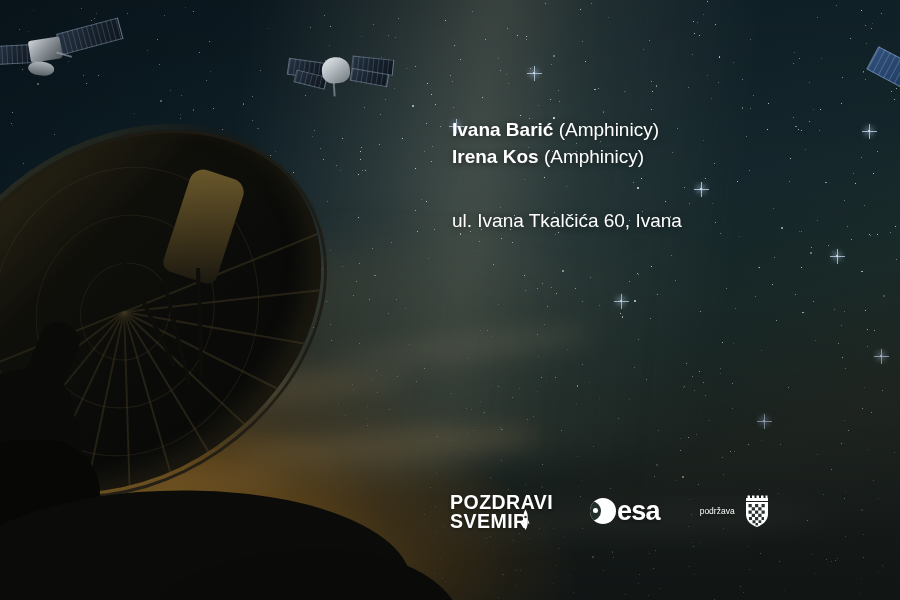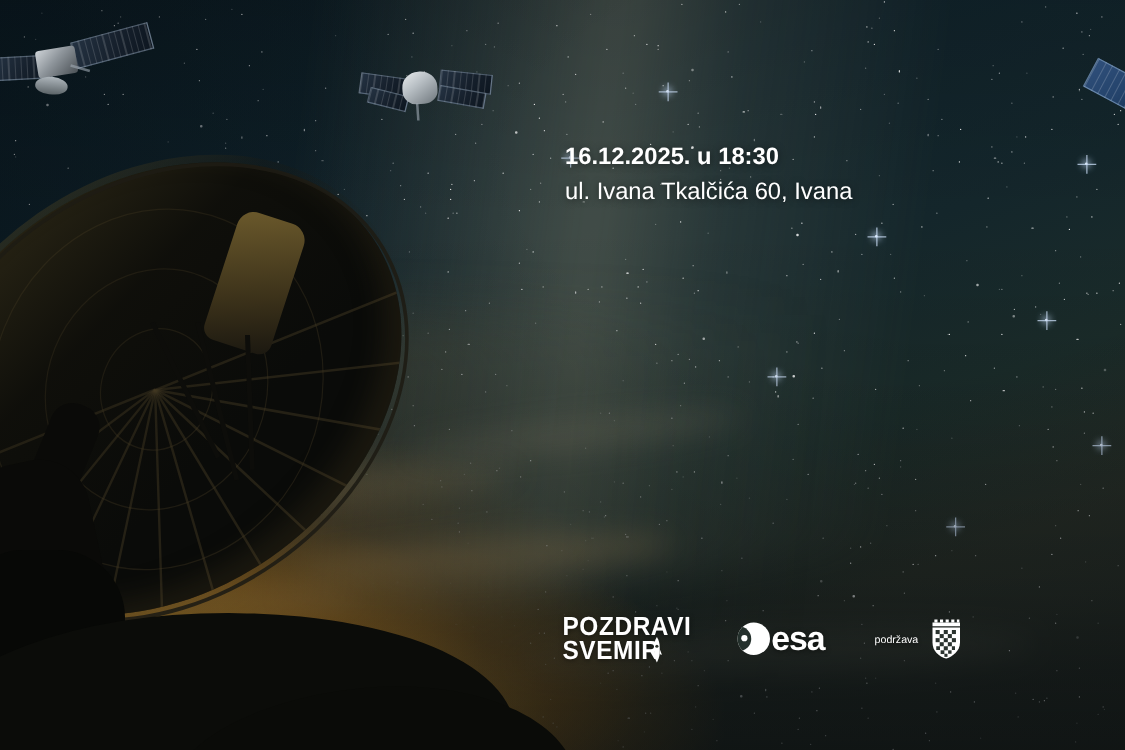--- a/index.html
+++ b/index.html
@@ -1250,23 +1250,32 @@
     <div class="strut s3"></div>
     <div class="arm"></div>
     <div class="mount"></div>
     <div class="pedestal"></div>
     <div class="ground"></div>
     <div class="ground2"></div>
   </div>
 
   <div class="content">
 
+    <div class="speakers">
+      <div class="speaker">
+        <span class="nm">Ivana Barić</span>
+        <span class="org">(Amphinicy)</span>
+      </div>
+      <div class="speaker">
+        <span class="nm">Irena Kos</span>
+        <span class="org">(Amphinicy)</span>
+      </div>
+    </div>
 
     <div class="details">
-      <div class="det-line b">16.12.2025. u 18:30</div>
       <div class="det-line">ul. Ivana Tkalčića 60, Ivana</div>
     </div>
   </div>
 
   <div class="footer">
 
     <div class="ps-logo">
       <span class="l1">POZDRAVI</span>
       <span class="l2">SVEMIR</span>
       <svg class="ps-rocket" viewBox="0 0 12 28">

